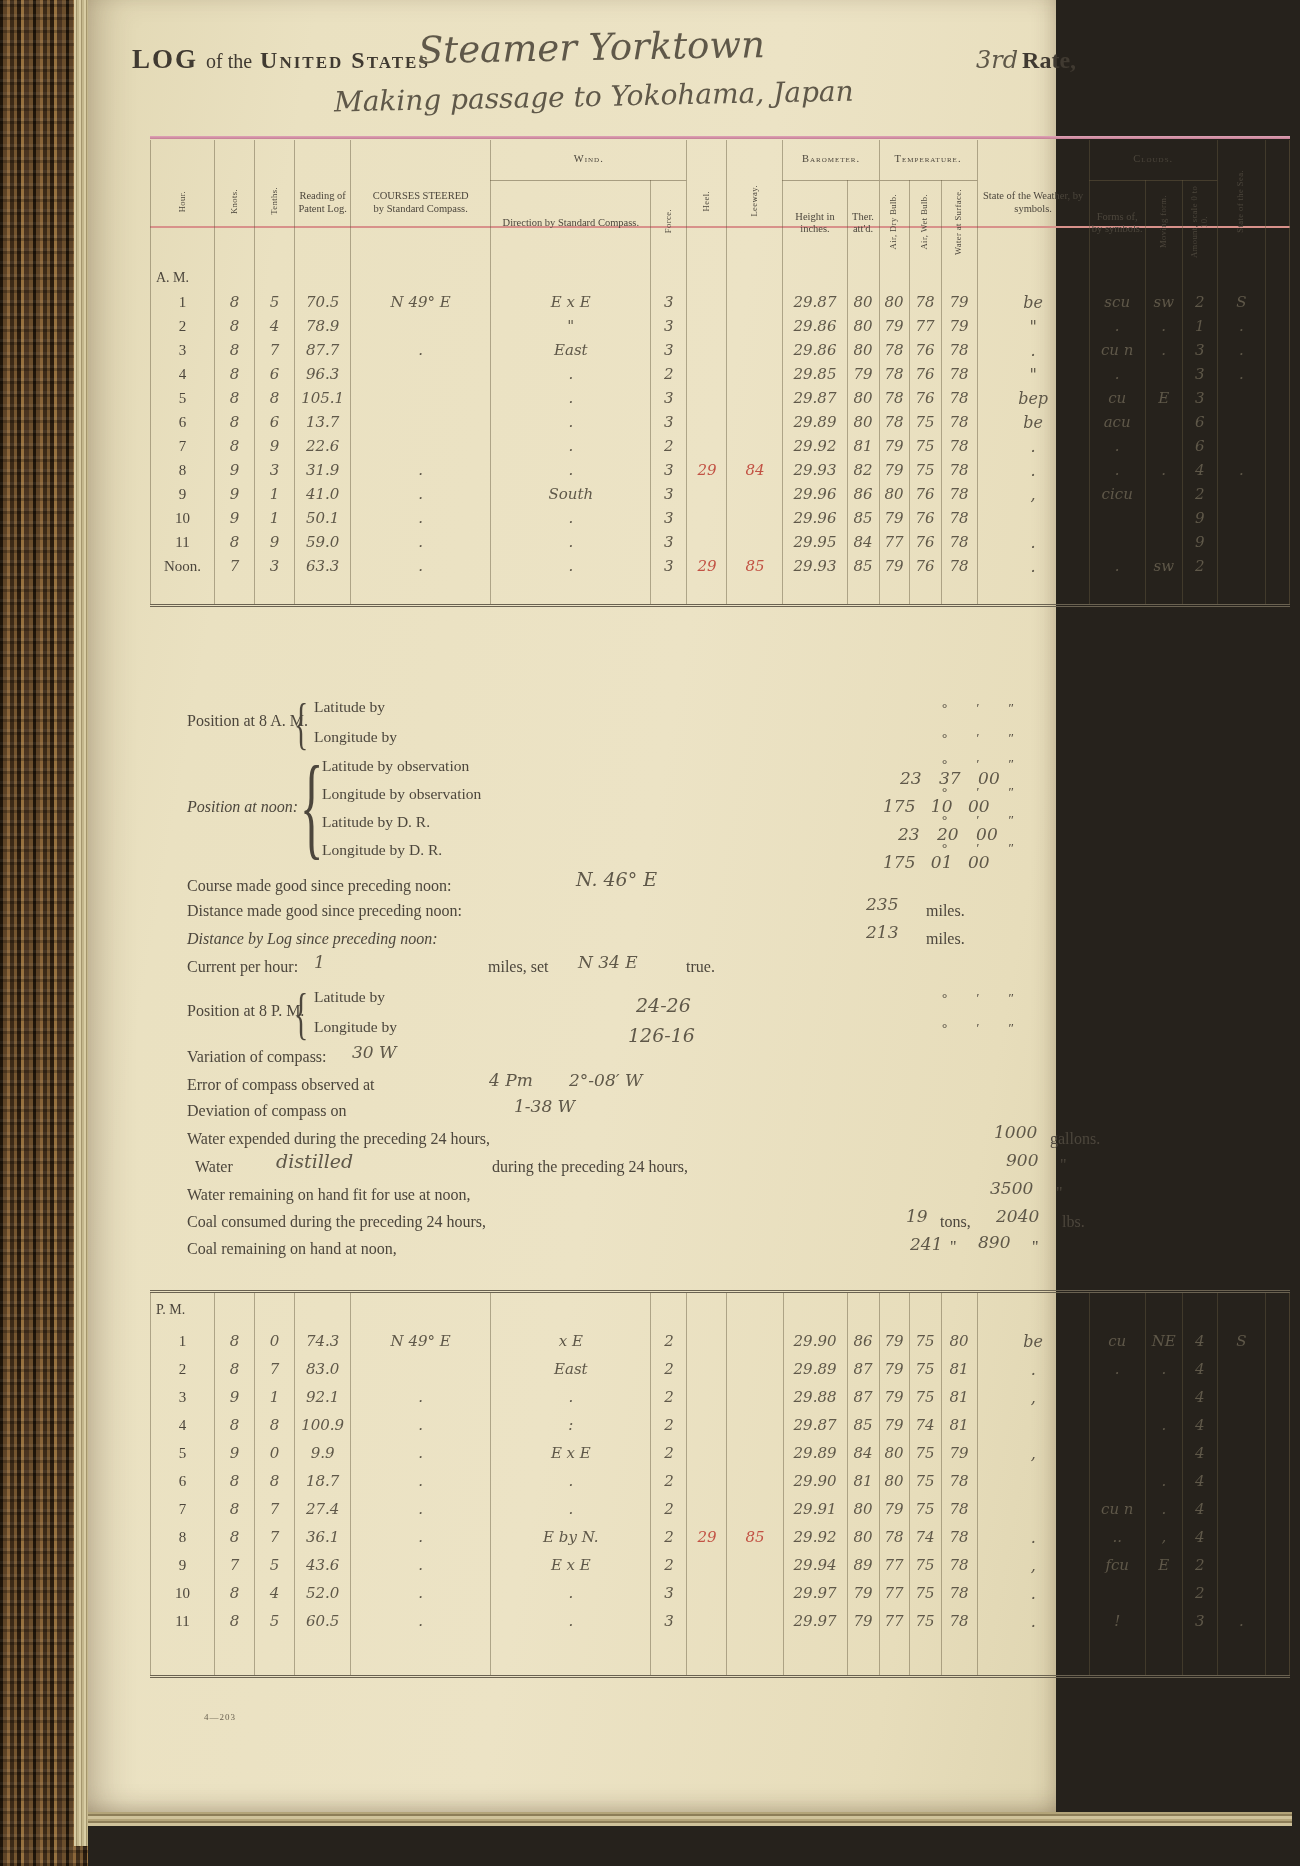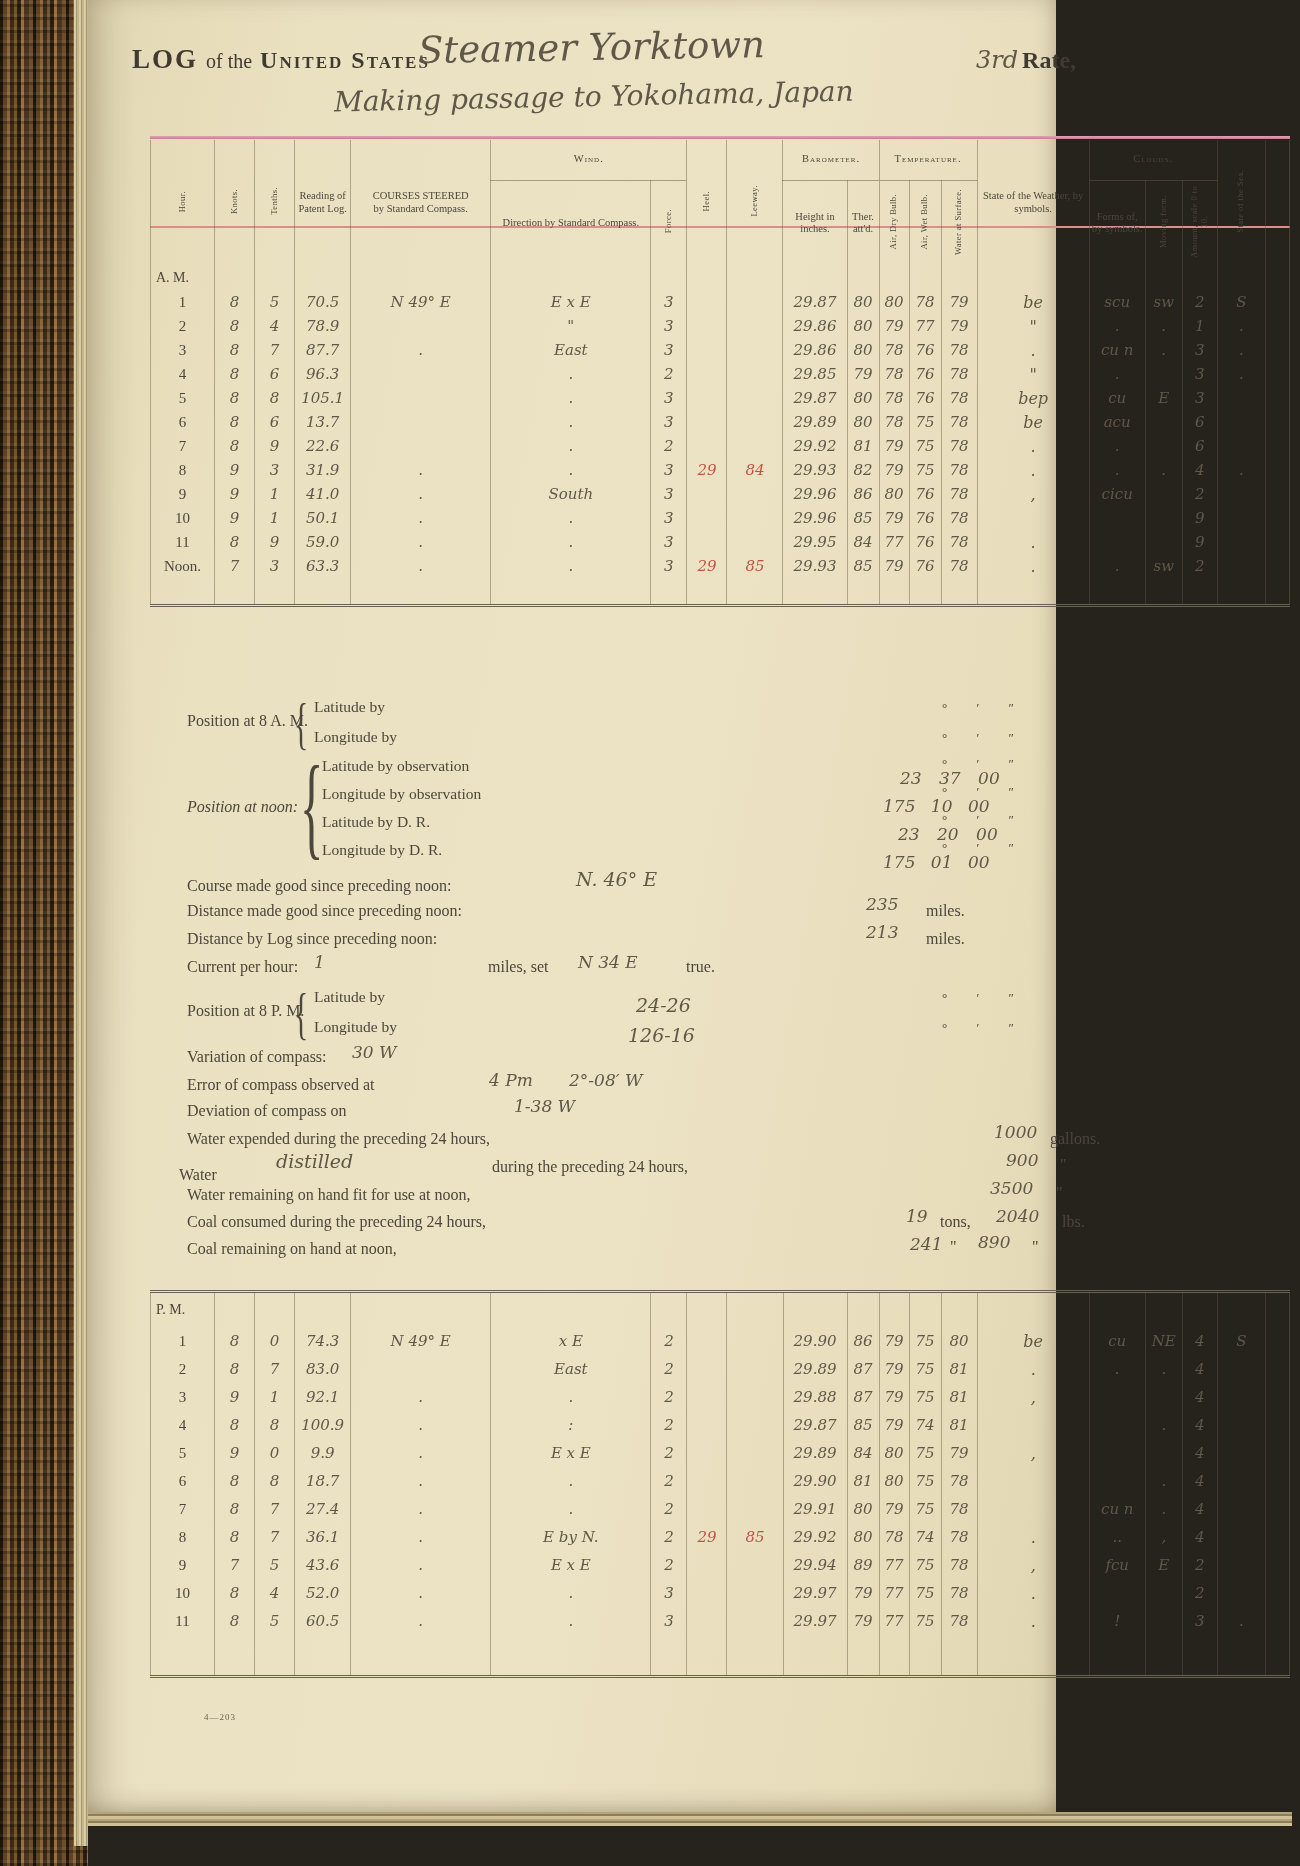--- a/index.html
+++ b/index.html
@@ -510,21 +510,21 @@
     <div class="s hwv" style="left:810px;top:824px;word-spacing:12px;">23 20 00</div>
     <div class="s hwv" style="left:795px;top:852px;word-spacing:10px;">175 01 00</div>
 
     <div class="s lab" style="left:99px;top:877px;">Course made good since preceding noon:</div>
     <div class="s hwv" style="left:488px;top:868px;font-size:19px;">N. 46° E</div>
 
     <div class="s lab" style="left:99px;top:902px;">Distance made good since preceding noon:</div>
     <div class="s hwv" style="left:778px;top:894px;">235</div>
     <div class="s lab" style="left:838px;top:902px;">miles.</div>
 
-    <div class="s lab" style="left:99px;top:930px;">Distance by Log since preceding noon:</div>
+    <div class="s lab" style="left:99px;top:930px;font-style:italic;">Distance by Log since preceding noon:</div>
     <div class="s hwv" style="left:778px;top:922px;">213</div>
     <div class="s lab" style="left:838px;top:930px;">miles.</div>
 
     <div class="s lab" style="left:99px;top:958px;">Current per hour:</div>
     <div class="s hwv" style="left:226px;top:952px;">1</div>
     <div class="s lab" style="left:400px;top:958px;">miles, set</div>
     <div class="s hwv" style="left:490px;top:952px;">N 34 E</div>
     <div class="s lab" style="left:598px;top:958px;">true.</div>
 
     <span class="brace b2" style="left:206px;top:982px;">{</span>
@@ -543,21 +543,21 @@
     <div class="s hwv" style="left:401px;top:1070px;">4 Pm</div>
     <div class="s hwv" style="left:481px;top:1070px;">2°-08′ W</div>
 
     <div class="s lab" style="left:99px;top:1102px;">Deviation of compass on</div>
     <div class="s hwv" style="left:426px;top:1096px;">1-38 W</div>
 
     <div class="s lab" style="left:99px;top:1130px;">Water expended during the preceding 24 hours,</div>
     <div class="s hwv" style="left:906px;top:1122px;">1000</div>
     <div class="s lab" style="left:962px;top:1130px;">gallons.</div>
 
-    <div class="s lab" style="left:91px;top:1158px;margin-top:8px;">Water</div>
+    <div class="s lab" style="left:107px;top:1158px;">Water</div>
     <div class="s hwv" style="left:188px;top:1150px;font-size:19px;">distilled</div>
     <div class="s lab" style="left:404px;top:1158px;">during the preceding 24 hours,</div>
     <div class="s hwv" style="left:918px;top:1150px;">900</div>
     <div class="s lab" style="left:972px;top:1156px;">"</div>
 
     <div class="s lab" style="left:99px;top:1186px;">Water remaining on hand fit for use at noon,</div>
     <div class="s hwv" style="left:902px;top:1178px;">3500</div>
     <div class="s lab" style="left:968px;top:1184px;">"</div>
 
     <div class="s lab" style="left:99px;top:1213px;">Coal consumed during the preceding 24 hours,</div>

